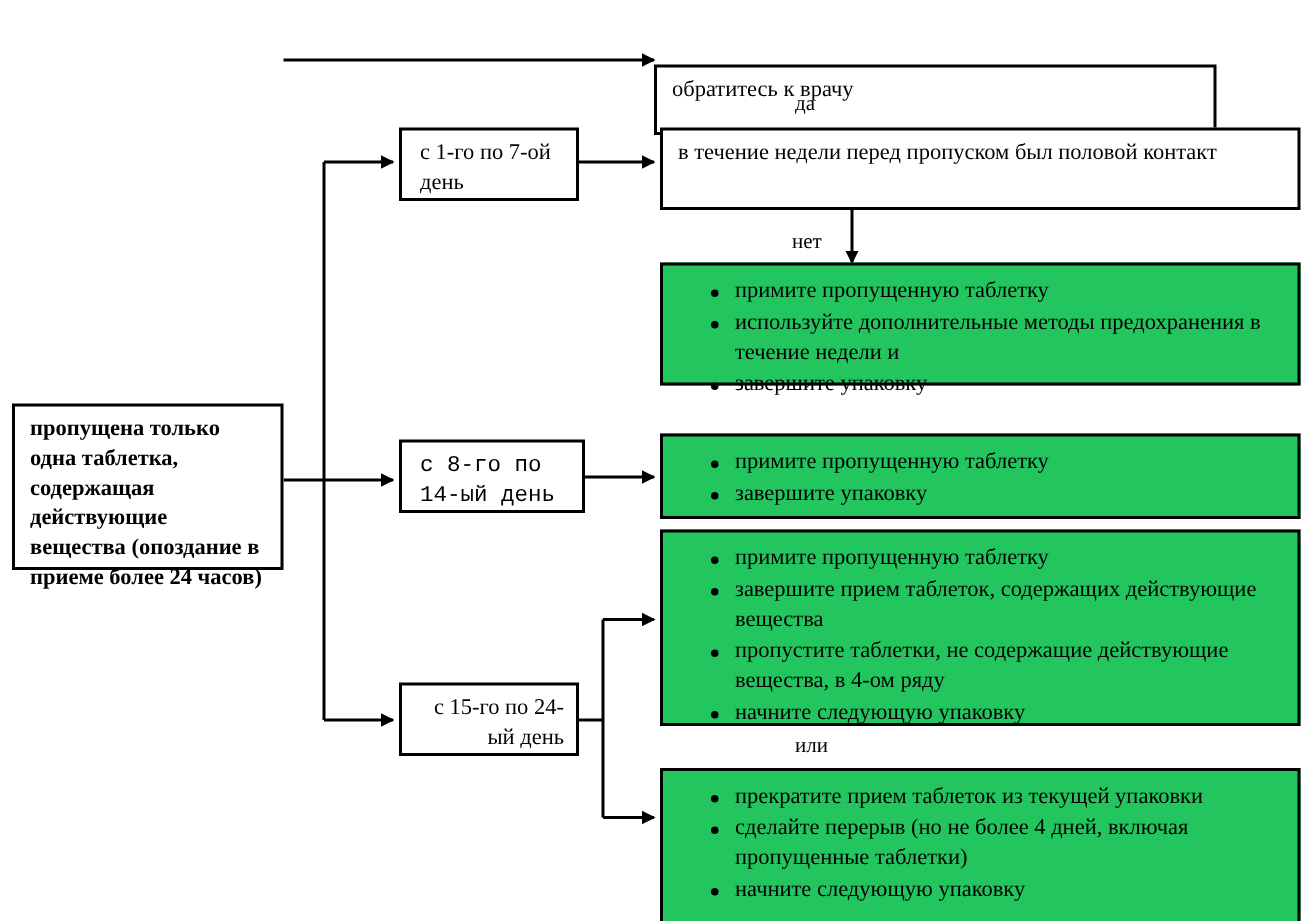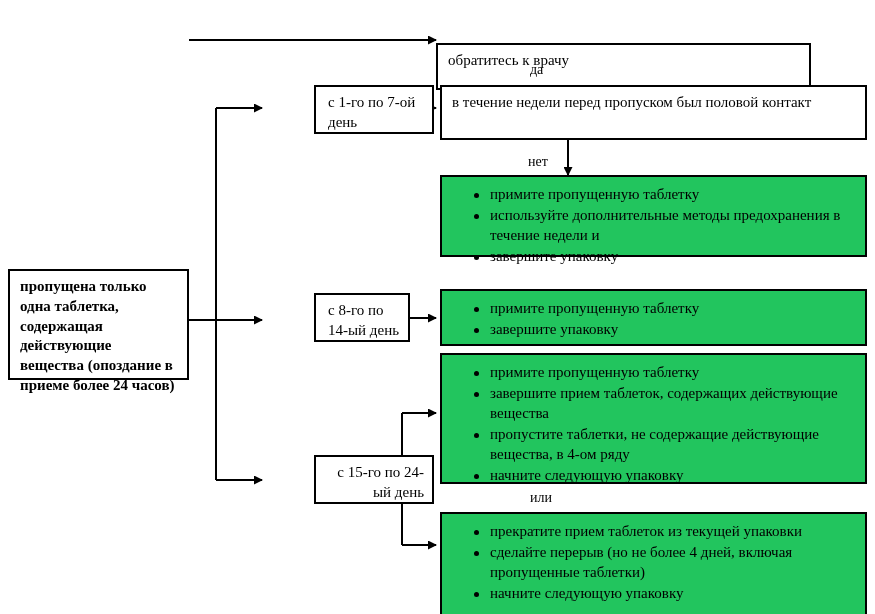--- a/index.html
+++ b/index.html
@@ -22,21 +22,20 @@
     position: absolute;
     box-sizing: border-box;
     border: 2px solid #000000;
     background: #ffffff;
     font-size: 15px;
     line-height: 1.32;
     padding: 6px 8px 4px 10px;
   }
   .box.center-text {
     padding-left: 12px;
-    margin-left: 48px;
   }
   .list {
     position: absolute;
     box-sizing: border-box;
     border: 2px solid #000000;
     background: #22c55e;
     font-size: 15px;
     line-height: 1.33;
     padding: 8px 6px 6px 6px;
   }
@@ -113,21 +112,21 @@
 
 
   <div class="box" style="left:8px; top:269px; width:181px; height:111px;font-weight:bold;">
     <span>пропущена только одна таблетка, содержащая действующие вещества (опоздание в приеме более 24 часов)</span>
   </div>
 
   <div class="box center-text" style="left:266px; top:85px; width:120px; height:49px;">
     <span>с 1-го по 7-ой день</span>
   </div>
 
-  <div class="box center-text" style="left:266px; top:293px; width:96px; height:49px;">
+  <div class="box center-text" style="left:266px; top:293px; width:124px; height:49px;font-family:Liberation Mono, monospace;">
     <span>с 8-го по 14-ый день</span>
   </div>
 
   <div class="box center-text" style="left:266px; top:455px; width:120px; height:49px;text-align:right;">
     <span>с 15-го по 24-ый день</span>
   </div>
 
   <div class="box" style="left:436px; top:11px; width:375px; height:47px;margin-top:32px;">
     <span>обратитесь к врачу</span>
   </div>

